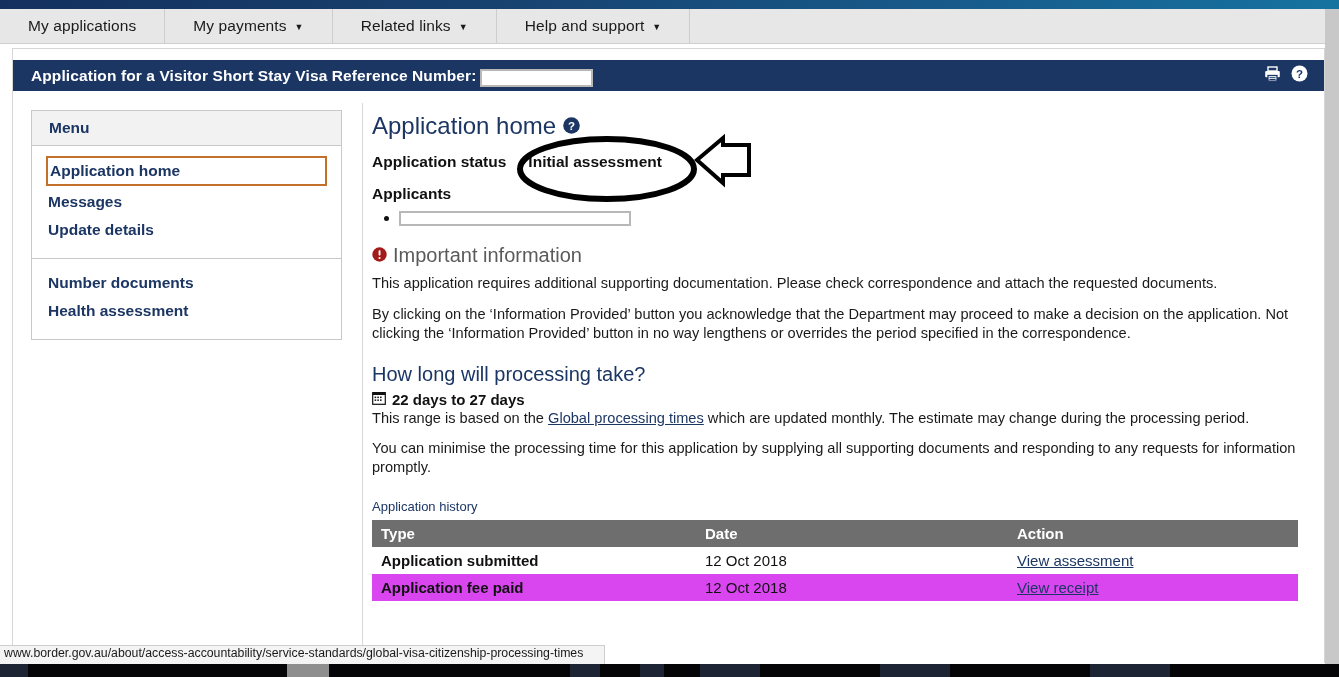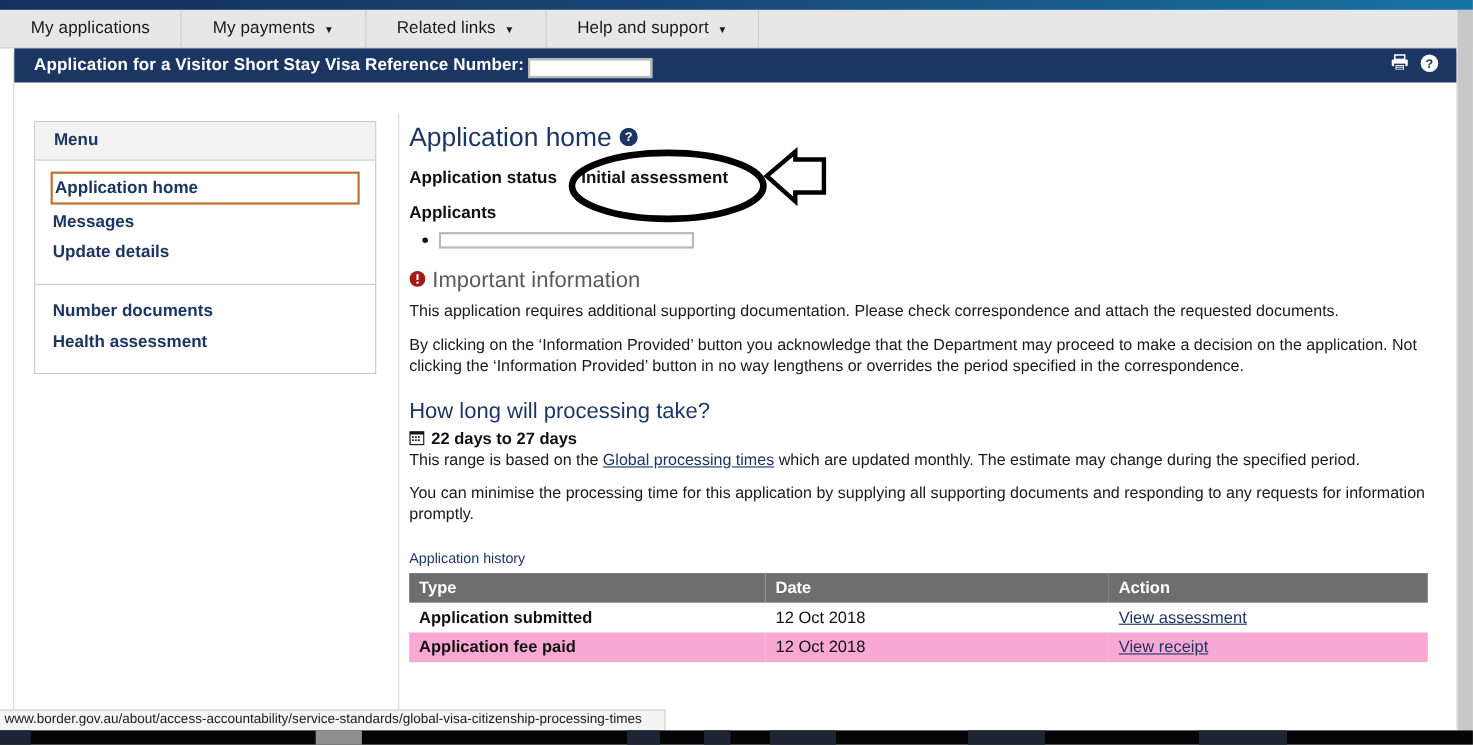--- a/index.html
+++ b/index.html
@@ -65,21 +65,21 @@
     height: 615px;
     background: #ffffff;
     border: 1px solid #d6d6d6;
     border-bottom: none;
     box-sizing: border-box;
   }
 
   
   .app-banner {
     position: absolute;
-    left: 13px; top: 44px;
+    left: 13px; top: 60px;
     width: 1311px;
     height: 31px;
     background: #1c3664;
     display: flex;
     align-items: center;
     box-sizing: border-box;
     padding-left: 18px;
   }
   .app-banner-title {
     color: #ffffff;
@@ -266,21 +266,21 @@
     font-weight: bold;
     text-align: left;
     padding: 5px 0 5px 9px;
   }
   table.history td {
     font-size: 15px;
     color: #111111;
     padding: 5px 0 5px 9px;
     background: #ffffff;
   }
-  table.history tr.alt td { background: #f9a8d4; }
+  table.history tr.alt td { background: #d946ef; }
   td.type { font-weight: bold; }
   td.action a { color: #1c3664; text-decoration: underline; cursor: pointer; }
 
   
   .annotation {
     position: absolute;
     left: 0; top: 0;
     width: 1339px; height: 677px;
     pointer-events: none;
   }
@@ -439,21 +439,21 @@
         <rect x="5.3" y="5.6" width="1.6" height="1.5" fill="#111111"></rect>
         <rect x="8" y="5.6" width="1.6" height="1.5" fill="#111111"></rect>
         <rect x="2.6" y="8.4" width="1.6" height="1.5" fill="#111111"></rect>
         <rect x="5.3" y="8.4" width="1.6" height="1.5" fill="#111111"></rect>
         <rect x="8" y="8.4" width="1.6" height="1.5" fill="#111111"></rect>
       </svg>
     </span>
     <span>22 days to 27 days</span>
   </div>
 
-  <p class="body tight"><span>This range is based on the </span><a class="inline-link">Global processing times</a><span> which are updated monthly. The estimate may change during the specified period.</span></p>
+  <p class="body tight"><span>This range is based on the </span><a class="inline-link">Global processing times</a><span> which are updated monthly. The estimate may change during the processing period.</span></p>
 
   <p class="body">You can minimise the processing time for this application by supplying all supporting documents and responding to any requests for information promptly.</p>
 
   <div class="h3">Application history</div>
 
   <table class="history">
     <thead>
       <tr>
         <th style="width:315px">Type</th>
         <th style="width:303px">Date</th>

